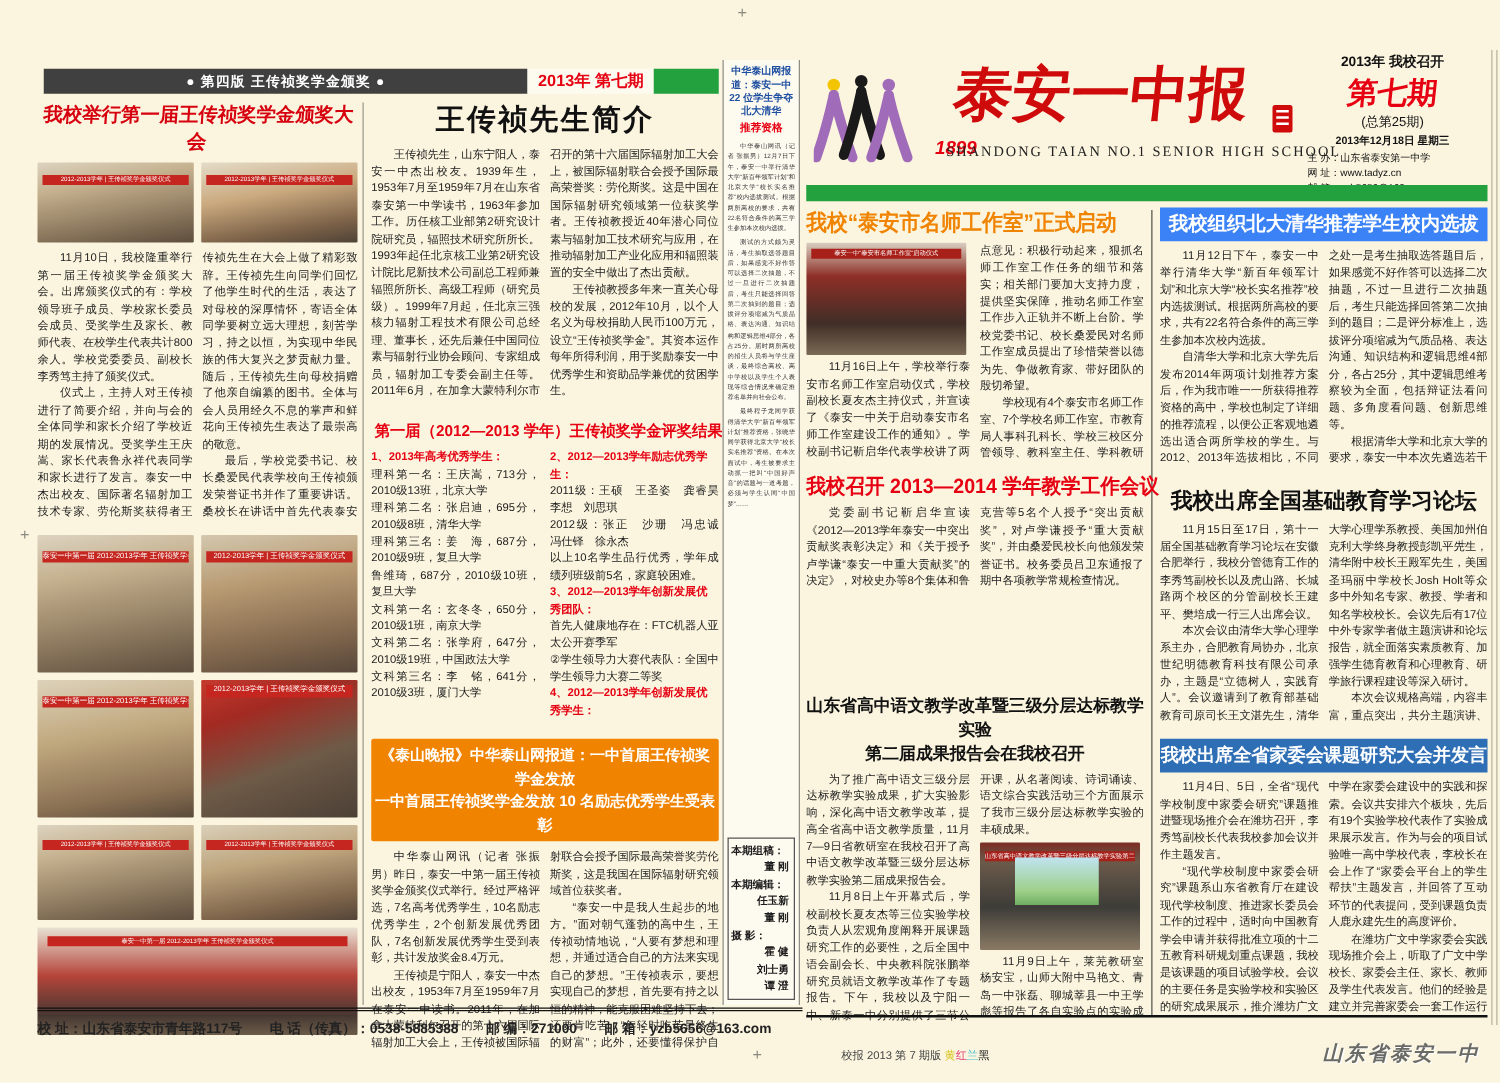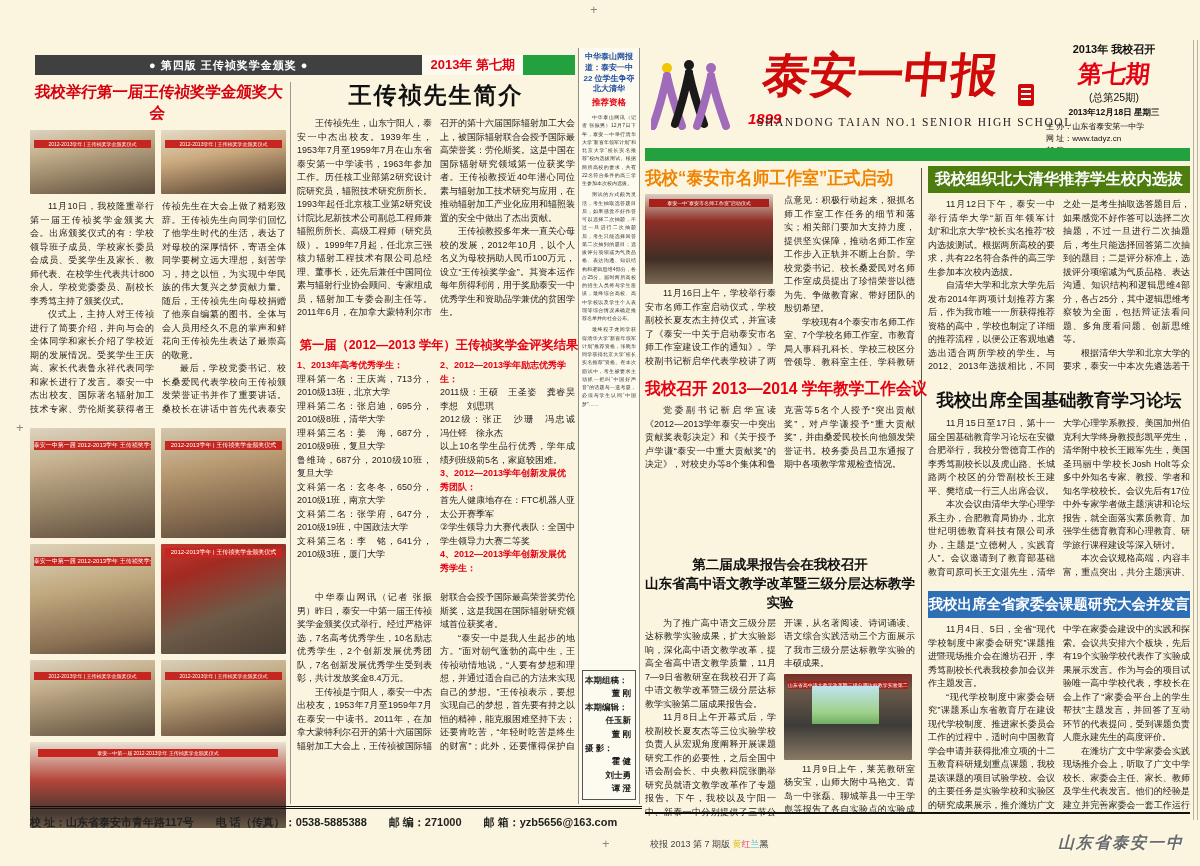--- a/index.html
+++ b/index.html
@@ -69,37 +69,37 @@
   .mi-date{font-size:8.5px;font-weight:bold;margin-bottom:2px;}
   .mi-line{font-size:8px;text-align:left;padding-left:8px;line-height:1.5;}
   .rp-green-bar{position:absolute;left:0;top:106px;width:545px;height:13px;background:#22a13e;}
   .rp-cols{position:absolute;left:0;top:124px;width:545px;display:flex;}
   .rp-col-a{width:270px;}
   .rp-vdivider{width:1px;background:#55554d;margin:2px 6px 0 6px;height:644px;}
   .rp-col-b{width:262px;}
   .h-orange{margin:0 0 4px 0;color:#f08300;font-size:18px;font-weight:bold;white-space:nowrap;transform:scaleX(0.92);transform-origin:left;}
   .h-redtext{margin:4px 0 4px 0;color:#e60012;font-size:16.5px;font-weight:bold;white-space:nowrap;transform:scaleX(0.95);transform-origin:left;}
   .h-black2{margin:4px 0 4px 0;color:#111;font-size:13.5px;font-weight:bold;text-align:center;line-height:1.4;}
-  .h-redbanner{background:#4d7c0f;color:#fff;font-size:15.5px;font-weight:bold;text-align:center;padding:3px 0;margin:0 0 5px 0;white-space:nowrap;}
+  .h-redbanner{background:#3b82f6;color:#fff;font-size:15.5px;font-weight:bold;text-align:center;padding:3px 0;margin:0 0 5px 0;white-space:nowrap;}
   .h-blackbig{margin:4px 0 5px 0;color:#111;font-size:17.5px;font-weight:bold;text-align:center;white-space:nowrap;}
   .h-bluebanner{background:#2e6eb5;color:#fff;font-size:14.5px;font-weight:bold;text-align:center;padding:4px 0;margin:6px 0 5px 0;white-space:nowrap;}
   .a1-body{height:180px;overflow:hidden;margin-bottom:2px;}
   .a1-photo{width:128px;height:90px;background:linear-gradient(180deg,#d8cfc2 0%,#8e2f26 30%,#402e26 72%,#7b6a55 100%);margin-bottom:3px;}
   .a1-photo .banner{top:6%;background:#a8201a;}
   .a2-body{height:148px;overflow:hidden;}
   .a3-body{height:208px;overflow:hidden;}
   .a3-photo{width:128px;height:86px;background:linear-gradient(180deg,#7b2c24 0%,#6b5a4a 18%,#3d3c38 60%,#8a7a64 100%);margin:3px 0;}
   .a3-photo .screen{position:absolute;left:22%;top:14%;width:52%;height:44%;background:linear-gradient(180deg,#bfe3f0 0%,#9fd08a 70%,#6fae62 100%);}
   .a3-photo .banner{top:8%;background:#a8201a;}
   .b1-body{height:186px;overflow:hidden;}
   .b2-body{height:168px;overflow:hidden;}
   .b3-body{height:192px;overflow:hidden;}
   .rp-bottom-line{position:absolute;left:0;top:770px;width:545px;border-top:2px solid #111;}
 
-  .rp-footer-edition{position:absolute;left:650px;top:838px;font-size:9px;color:#444;}
+  .rp-footer-edition{position:absolute;left:673px;top:838px;font-size:9px;color:#444;}
   .c-yellow{color:#d8c520;}.c-magenta{color:#e0447a;}.c-cyan:{color:#3bbcd4;}
   .c-cyan{color:#3bbcd4;}.c-black{color:#222;}
   .rp-calligraphy{position:absolute;left:1058px;top:833px;font-family:"Liberation Serif","DejaVu Serif",serif;font-size:16px;font-weight:bold;font-style:italic;color:#6a6a66;letter-spacing:2px;text-shadow:1px 1px 0 #fff;}
 
   .trim-a{position:absolute;left:1193px;top:40px;width:1px;height:780px;background:#b7b2a0;}
   .trim-b{position:absolute;left:1197px;top:40px;width:1px;height:780px;background:#b7b2a0;}
 </style>
 </head>
 <body>
 
@@ -180,20 +180,24 @@
         <p class="award-line">文科第三名：李　铭，641分，2010级3班，厦门大学</p>
         <p class="award-head">2、2012—2013学年励志优秀学生：</p>
         <p class="award-line">2011级：王硕　王圣姿　龚睿昊　李想　刘思琪</p>
         <p class="award-line">2012级：张正　沙珊　冯忠诚　冯仕铎　徐永杰</p>
         <p class="award-line">以上10名学生品行优秀，学年成绩列班级前5名，家庭较困难。</p>
         <p class="award-head">3、2012—2013学年创新发展优秀团队：</p>
         <p class="award-line">首先人健康地存在：FTC机器人亚太公开赛季军</p>
         <p class="award-line">②学生领导力大赛代表队：全国中学生领导力大赛二等奖</p>
         <p class="award-head">4、2012—2013学年创新发展优秀学生：</p>
       </div>
+    <div class="orange-banner">
+      <div>《泰山晚报》中华泰山网报道：一中首届王传祯奖学金发放</div>
+      <div>一中首届王传祯奖学金发放 10 名励志优秀学生受表彰</div>
+    </div>
     <div class="body two-col report-body">
       <div>
           <p>中华泰山网讯（记者 张振男）昨日，泰安一中第一届王传祯奖学金颁奖仪式举行。经过严格评选，7名高考优秀学生，10名励志优秀学生，2个创新发展优秀团队，7名创新发展优秀学生受到表彰，共计发放奖金8.4万元。</p>
           <p>王传祯是宁阳人，泰安一中杰出校友，1953年7月至1959年7月在泰安一中读书。2011年，在加拿大蒙特利尔召开的第十六届国际辐射加工大会上，王传祯被国际辐射联合会授予国际最高荣誉奖劳伦斯奖，这是我国在国际辐射研究领域首位获奖者。</p>
           <p>“泰安一中是我人生起步的地方。”面对朝气蓬勃的高中生，王传祯动情地说，“人要有梦想和理想，并通过适合自己的方法来实现自己的梦想。”王传祯表示，要想实现自己的梦想，首先要有持之以恒的精神，能克服困难坚持下去；还要肯吃苦，“年轻时吃苦是终生的财富”；此外，还要懂得保护自己，首先人健康地存在，才能去谈理想谈梦想。</p>
         </div>
 
     </div>
   </div>
 
@@ -259,22 +263,22 @@
           <div>
               <p>11月16日上午，学校举行泰安市名师工作室启动仪式，学校副校长夏友杰主持仪式，并宣读了《泰安一中关于启动泰安市名师工作室建设工作的通知》。学校副书记靳启华代表学校讲了两点意见：积极行动起来，狠抓名师工作室工作任务的细节和落实；相关部门要加大支持力度，提供坚实保障，推动名师工作室工作步入正轨并不断上台阶。学校党委书记、校长桑爱民对名师工作室成员提出了珍惜荣誉以德为先、争做教育家、带好团队的殷切希望。</p>
               <p>学校现有4个泰安市名师工作室、7个学校名师工作室。市教育局人事科孔科长、学校三校区分管领导、教科室主任、学科教研室主任、各年级备课组组长和名师工作室全体成员参加了仪式。启动仪式结束，各名师工作室开展了研讨活动。（教科所）</p>
             </div>
         </div>
         <h2 class="h-redtext">我校召开 2013—2014 学年教学工作会议</h2>
         <div class="body two-col a2-body">
             <p>党委副书记靳启华宣读《2012—2013学年泰安一中突出贡献奖表彰决定》和《关于授予卢学谦“泰安一中重大贡献奖”的决定》，对校史办等8个集体和鲁克营等5名个人授予“突出贡献奖”，对卢学谦授予“重大贡献奖”，并由桑爱民校长向他颁发荣誉证书。校务委员吕卫东通报了期中各项教学常规检查情况。</p>
           </div>
         <h2 class="h-black2">
+          <div>山东省高中语文教学改革暨三级分层达标教学实验</div>
           <div>第二届成果报告会在我校召开</div>
-          <div>山东省高中语文教学改革暨三级分层达标教学实验</div>
         </h2>
         <div class="body two-col a3-body">
           <div>
               <p>为了推广高中语文三级分层达标教学实验成果，扩大实验影响，深化高中语文教学改革，提高全省高中语文教学质量，11月7—9日省教研室在我校召开了高中语文教学改革暨三级分层达标教学实验第二届成果报告会。</p>
               <p>11月8日上午开幕式后，学校副校长夏友杰等三位实验学校负责人从宏观角度阐释开展课题研究工作的必要性，之后全国中语会副会长、中央教科院张鹏举研究员就语文教学改革作了专题报告。下午，我校以及宁阳一中、新泰一中分别提供了三节公开课，从名著阅读、诗词诵读、语文综合实践活动三个方面展示了我市三级分层达标教学实验的丰硕成果。</p>
             </div>
           <div class="photo a3-photo">
             <span class="banner">山东省高中语文教学改革暨三级分层达标教学实验第二届成果报告会</span>
             <span class="screen"></span>
           </div>

